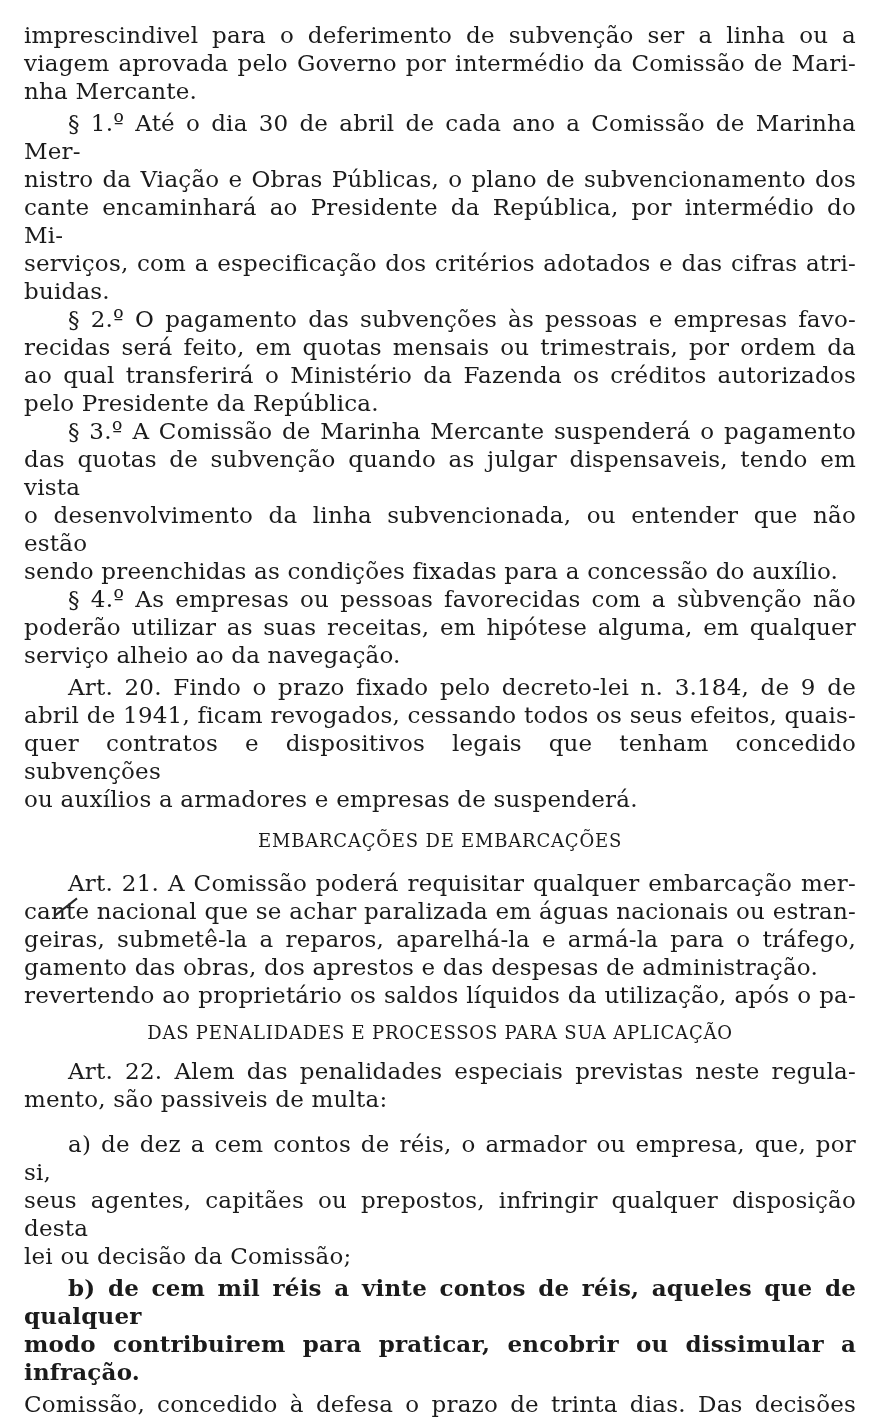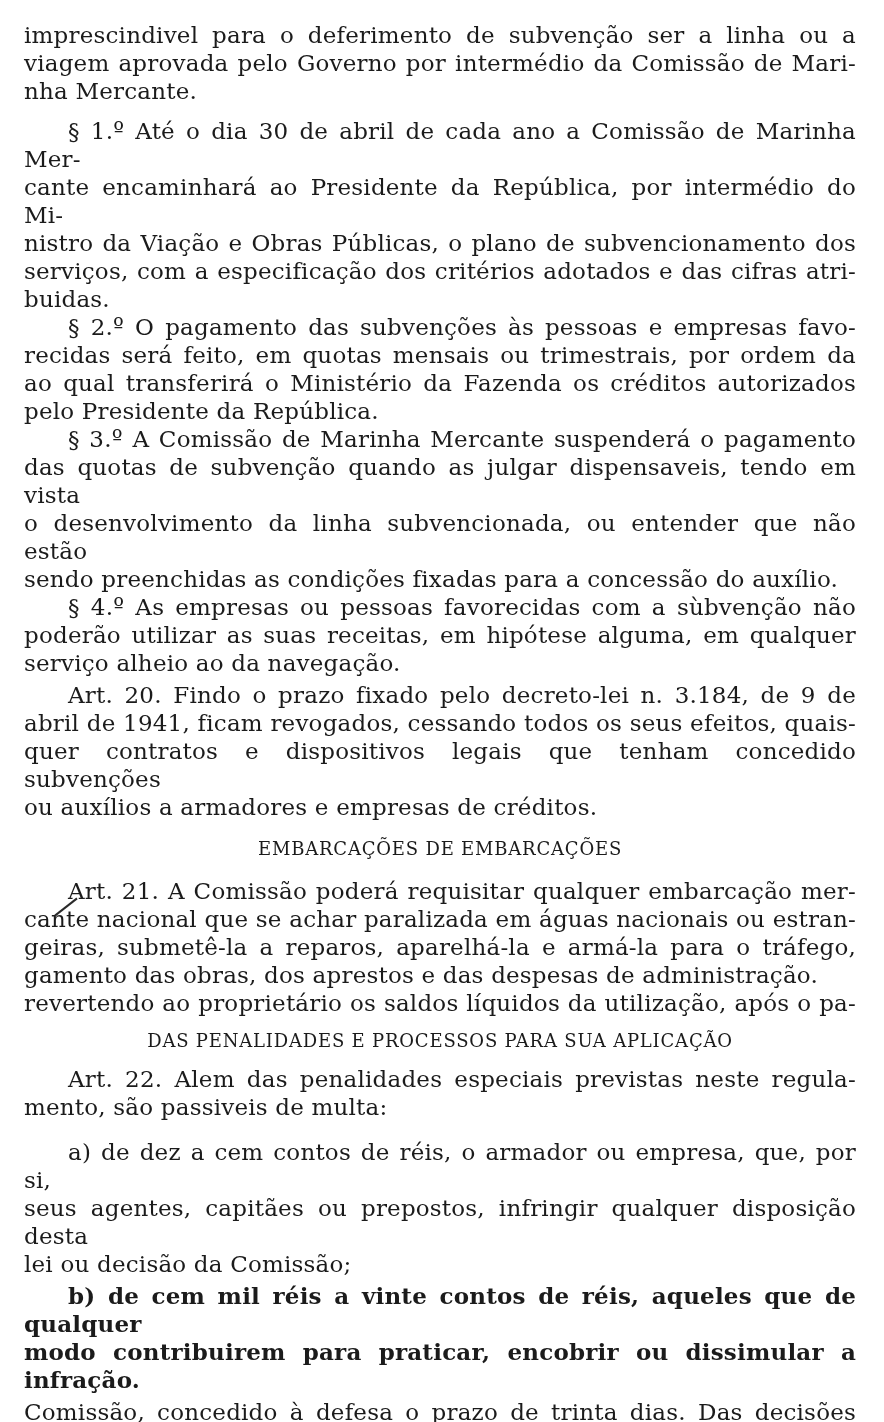--- a/index.html
+++ b/index.html
@@ -41,21 +41,21 @@
   }
   .heading {
     font-size: 18px;
     line-height: 28px;
     text-align: center;
     letter-spacing: 0.8px;
     font-weight: normal;
   }
   
   .b-intro-continuation { margin-top: 0; }
-  .b-paragraph-1 { margin-top: 12px; }
+  .b-paragraph-1 { margin-top: 4px; }
   .b-paragraph-2 { margin-top: 0; }
   .b-paragraph-3 { margin-top: 0; }
   .b-paragraph-4 { margin-top: 0; }
   .b-article-20 { margin-top: 4px; }
   .b-section-heading-requisicoes { margin-top: 14px; margin-bottom: 14px; }
   .b-article-21 { margin-top: 12px; }
   .b-section-heading-penalidades { margin-top: 10px; margin-bottom: 10px; }
   .b-article-22 { margin-top: 0; }
   .b-item-a { margin-top: 17px; }
   .b-item-b { margin-top: 4px; font-weight: bold; }
@@ -77,22 +77,22 @@
 <div class="page">
   <div class="pen-mark"></div>
   <div id="text-column">
       <div class="para b-intro-continuation">
         <div class="line">imprescindivel para o deferimento de subvenção ser a linha ou a</div>
         <div class="line">viagem aprovada pelo Governo por intermédio da Comissão de Mari-</div>
         <div class="line para-last">nha Mercante.</div>
       </div>
       <div class="para b-paragraph-1">
         <div class="line first-indent">§ 1.º Até o dia 30 de abril de cada ano a Comissão de Marinha Mer-</div>
+        <div class="line">nistro da Viação e Obras Públicas, o plano de subvencionamento dos</div>
         <div class="line">cante encaminhará ao Presidente da República, por intermédio do Mi-</div>
-        <div class="line">nistro da Viação e Obras Públicas, o plano de subvencionamento dos</div>
         <div class="line">serviços, com a especificação dos critérios adotados e das cifras atri-</div>
         <div class="line para-last">buidas.</div>
       </div>
       <div class="para b-paragraph-2">
         <div class="line first-indent">§ 2.º O pagamento das subvenções às pessoas e empresas favo-</div>
         <div class="line">recidas será feito, em quotas mensais ou trimestrais, por ordem da</div>
         <div class="line">ao qual transferirá o Ministério da Fazenda os créditos autorizados</div>
         <div class="line para-last">pelo Presidente da República.</div>
       </div>
       <div class="para b-paragraph-3">
@@ -103,21 +103,21 @@
       </div>
       <div class="para b-paragraph-4">
         <div class="line first-indent">§ 4.º As empresas ou pessoas favorecidas com a sùbvenção não</div>
         <div class="line">poderão utilizar as suas receitas, em hipótese alguma, em qualquer</div>
         <div class="line para-last">serviço alheio ao da navegação.</div>
       </div>
       <div class="para b-article-20">
         <div class="line first-indent">Art. 20. Findo o prazo fixado pelo decreto-lei n. 3.184, de 9 de</div>
         <div class="line">abril de 1941, ficam revogados, cessando todos os seus efeitos, quais-</div>
         <div class="line">quer contratos e dispositivos legais que tenham concedido subvenções</div>
-        <div class="line para-last">ou auxílios a armadores e empresas de créditos.</div>
+        <div class="line para-last">ou auxílios a armadores e empresas de suspenderá.</div>
       </div>
       <div class="heading b-section-heading-requisicoes">EMBARCAÇÕES DE EMBARCAÇÕES</div>
       <div class="para b-article-21">
         <div class="line first-indent">Art. 21. A Comissão poderá requisitar qualquer embarcação mer-</div>
         <div class="line">cante nacional que se achar paralizada em águas nacionais ou estran-</div>
         <div class="line">geiras, submetê-la a reparos, aparelhá-la e armá-la para o tráfego,</div>
         <div class="line para-last">gamento das obras, dos aprestos e das despesas de administração.</div>
         <div class="line">revertendo ao proprietário os saldos líquidos da utilização, após o pa-</div>
       </div>
       <div class="heading b-section-heading-penalidades">DAS PENALIDADES E PROCESSOS PARA SUA APLICAÇÃO</div>

